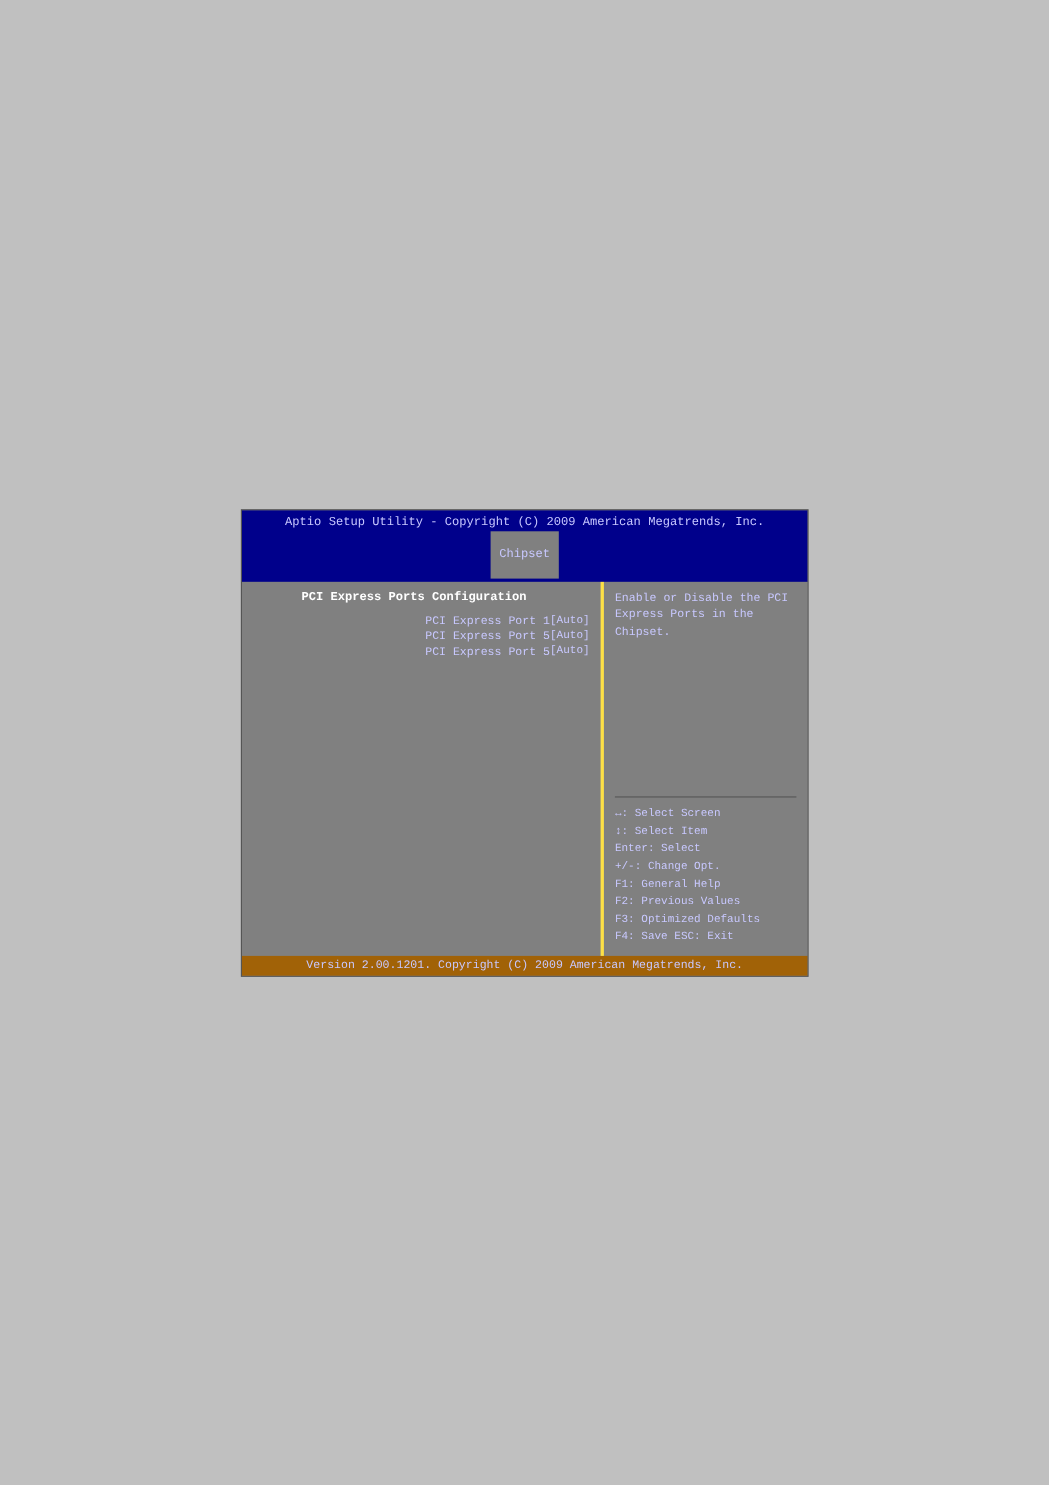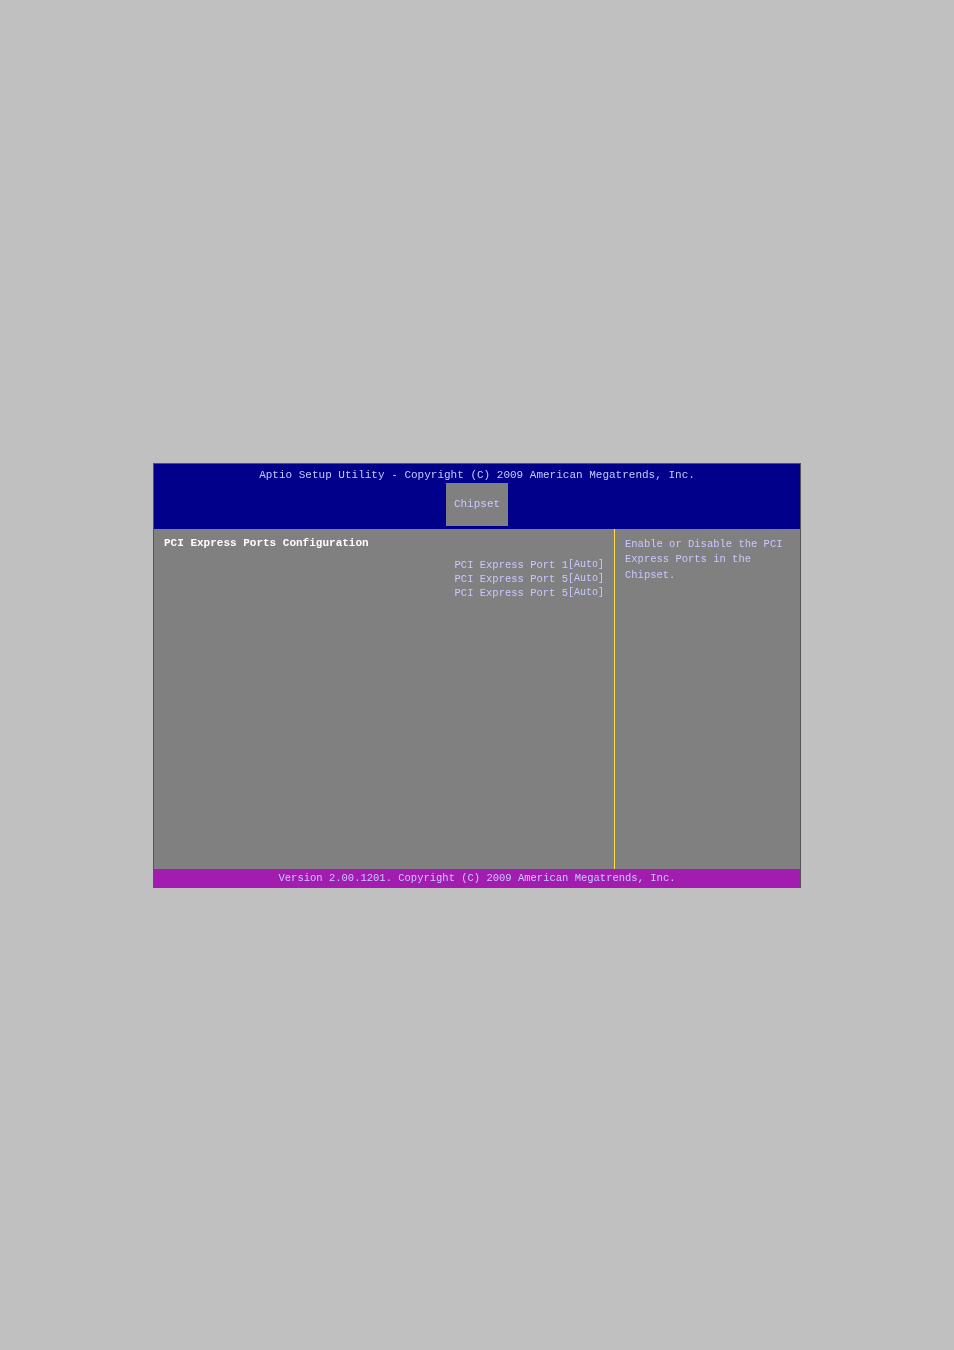--- a/index.html
+++ b/index.html
@@ -6,21 +6,21 @@
     body {
       width: 954px;
       height: 1350px;
       background: #c0c0c0;
       display: flex;
       align-items: center;
       justify-content: center;
       font-family: 'Courier New', Courier, monospace;
     }
     .bios-window {
-      width: 648px;
+      width: 516px;
       background: #808080;
       border: 1px solid #555;
     }
     .bios-header {
       background: #00008b;
       color: #c8c8ff;
       text-align: center;
       padding: 3px 6px;
       font-size: 11px;
       line-height: 1.5;
@@ -33,27 +33,28 @@
       font-size: 11px;
     }
     .bios-body {
       display: flex;
       background: #808080;
       min-height: 340px;
     }
     .bios-left {
       flex: 1;
       padding: 8px 10px;
-      border-right: 1px solid #fde047;
+      border-right: 3px solid #fde047;
+      margin-left: 44px;
     }
     .bios-right {
       width: 185px;
       padding: 8px 10px;
       display: flex;
-      flex-direction: row;
+      flex-direction: column;
     }
     .section-title {
       color: #ffffff;
       font-size: 11px;
       margin-bottom: 8px;
       font-weight: bold;
     }
     .config-item {
       display: flex;
       justify-content: flex-end;
@@ -77,21 +78,21 @@
       border: none;
       border-top: 1px solid #555;
       margin: 8px 0;
     }
     .key-help {
       color: #c8c8ff;
       font-size: 10px;
       line-height: 1.6;
     }
     .bios-footer {
-      background: #a21caf;
+      background: #a16207;
       color: #c8c8ff;
       text-align: center;
       padding: 3px 6px;
       font-size: 10.5px;
     }
     .spacer {
       margin-top: 10px;
     }
   </style>
 </head>
@@ -119,19 +120,29 @@
       </div>
       <div class="config-item">
         <span class="config-label">PCI Express Port 5</span>
         <span class="config-value">[Auto]</span>
       </div>
     </div>
 
     <div class="bios-right">
       <div class="help-text">Enable or Disable the PCI Express Ports in the Chipset.</div>
       <hr class="help-divider">
+      <div class="key-help">
+        <div>↔: Select Screen</div>
+        <div>↕: Select Item</div>
+        <div>Enter: Select</div>
+        <div>+/-: Change Opt.</div>
+        <div>F1: General Help</div>
+        <div>F2: Previous Values</div>
+        <div>F3: Optimized Defaults</div>
+        <div>F4: Save  ESC: Exit</div>
+      </div>
     </div>
   </div>
 
   <div class="bios-footer">
     <span>Version 2.00.1201. Copyright (C) 2009 American Megatrends, Inc.</span>
   </div>
 </div>
 
 </body></html>

